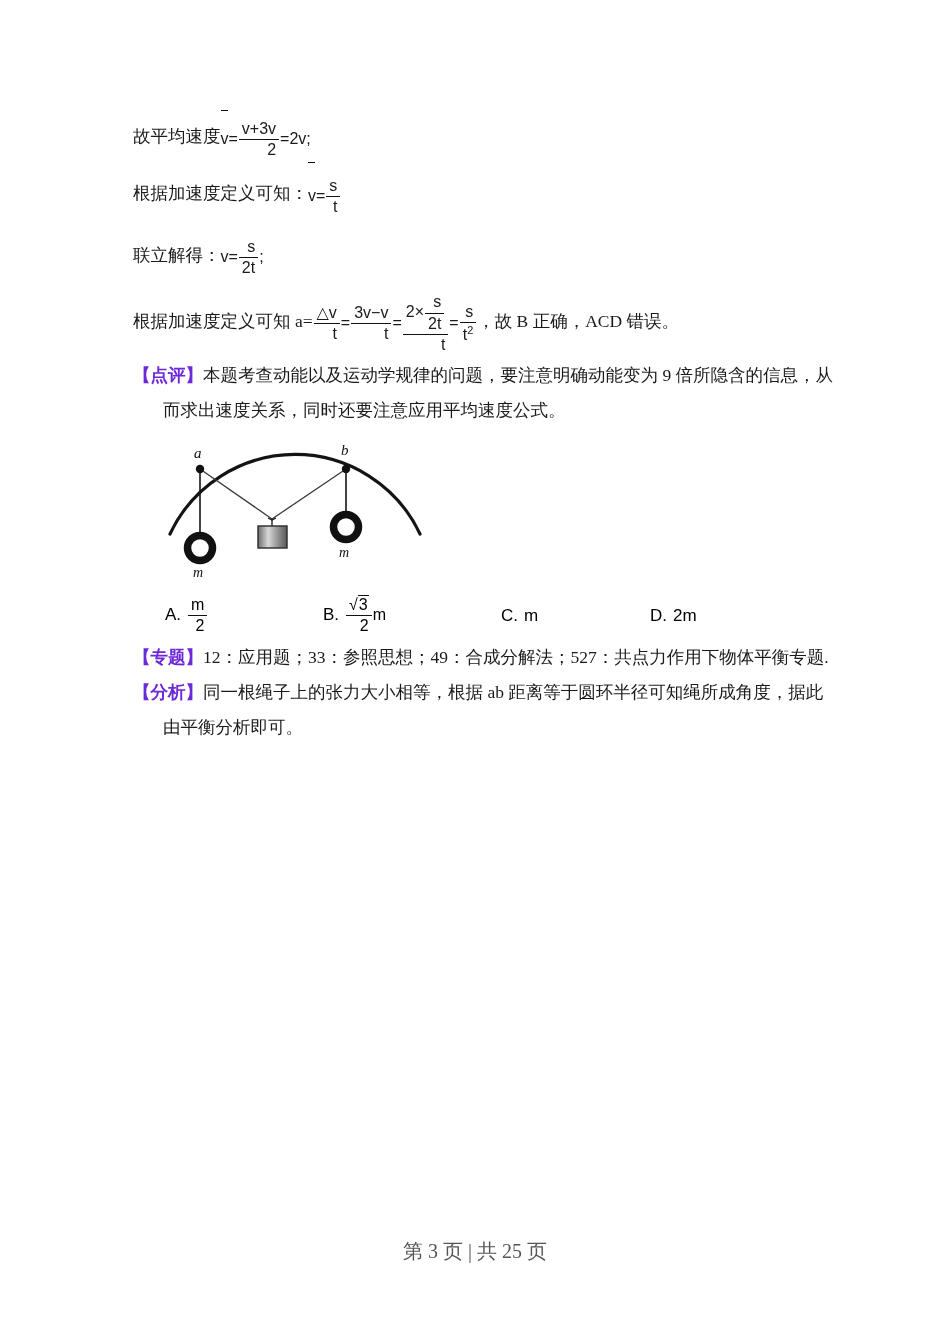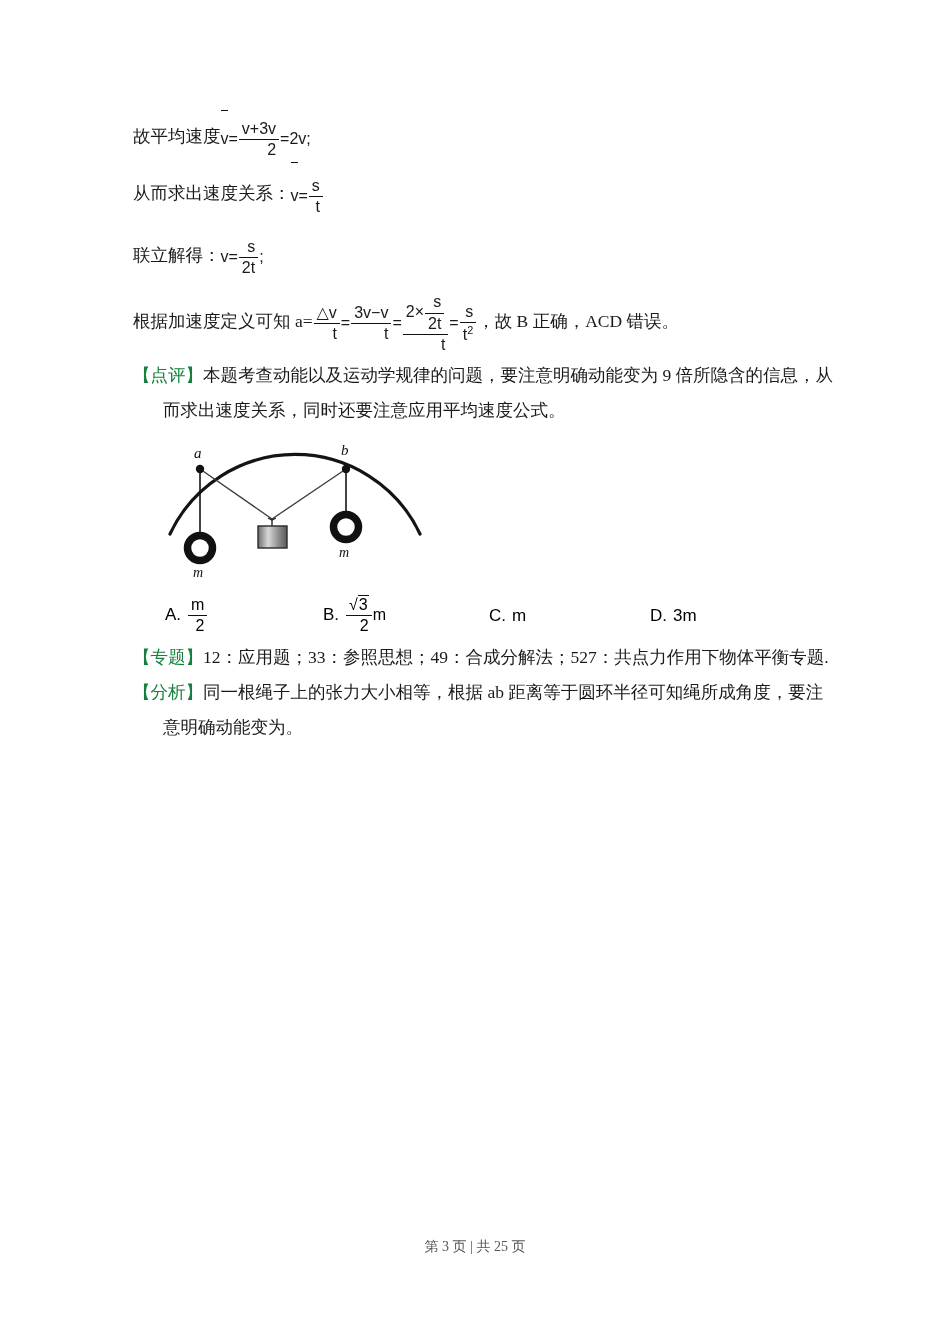--- a/index.html
+++ b/index.html
@@ -31,22 +31,22 @@
   .para {
     font-size: 17.5px;
     line-height: 35px;
     color: #1a1a1a;
   }
   .hang {
     padding-left: 30px;
     text-indent: -30px;
   }
   .tag {
-    color: #15803d;
-    font-weight: normal;
+    color: #6d28d9;
+    font-weight: bold;
   }
   .qnum {
     display: inline-block;
     width: 30px;
   }
 
   
   .math {
     display: inline-block;
     vertical-align: middle;
@@ -123,37 +123,37 @@
   }
   .opt .lbl { margin-right: 6px; }
 
   
   .footer {
     position: absolute;
     top: 1238px;
     left: 0;
     width: 950px;
     text-align: center;
-    font-size: 14px;
+    font-size: 20px;
     color: #555555;
     font-family: "Liberation Serif", "DejaVu Serif", serif;
   }
 </style>
 </head>
 <body>
 
 <div class="page">
   <div class="content">
 
     <div class="para" style="margin-top:110px; height:52px; line-height:52px;">
       <span>故平均速度</span><span class="math"><span class="vbar"><span class="bar"></span><span>v</span></span><span>=</span><span class="frac"><span class="num">v+3v</span><span class="den">2</span></span><span>=2v;</span></span>
     </div>
 
     <div class="para" style="height:62px; line-height:62px;">
-      <span>从而求出速度关系：</span><span class="math"><span class="vbar"><span class="bar"></span><span>v</span></span><span>=</span><span class="frac"><span class="num">s</span><span class="den">t</span></span></span>
+      <span>根据加速度定义可知：</span><span class="math"><span class="vbar"><span class="bar"></span><span>v</span></span><span>=</span><span class="frac"><span class="num">s</span><span class="den">t</span></span></span>
     </div>
 
     <div class="para" style="height:62px; line-height:62px;">
       <span>联立解得：</span><span class="math"><span>v</span><span>=</span><span class="frac"><span class="num">s</span><span class="den">2t</span></span><span>;</span></span>
     </div>
 
     <div class="para" style="height:70px; line-height:70px;">
       <span>根据加速度定义可知 a=</span><span class="math"><span class="frac"><span class="num">△v</span><span class="den">t</span></span><span>=</span><span class="frac"><span class="num">3v−v</span><span class="den">t</span></span><span>=</span><span class="frac"><span class="num"><span>2×</span><span class="frac"><span class="num">s</span><span class="den">2t</span></span></span><span class="den">t</span></span><span>=</span><span class="frac"><span class="num">s</span><span class="den"><span>t</span><sup class="exp">2</sup></span></span></span><span>，故 B 正确，ACD 错误。</span>
     </div>
 
@@ -207,35 +207,35 @@
     <div class="options" style="margin-top:8px;">
 
       <div class="opt" style="left:32px;">
         <span class="lbl">A.</span><span class="math"><span class="frac"><span class="num">m</span><span class="den">2</span></span></span>
       </div>
 
       <div class="opt" style="left:190px;">
         <span class="lbl">B.</span><span class="math"><span class="frac"><span class="num"><span class="rad"><span class="rsym">√</span><span class="rbody">3</span></span></span><span class="den">2</span></span><span>m</span></span>
       </div>
 
-      <div class="opt" style="left:356px; top:12px;">
+      <div class="opt" style="left:368px; top:12px;">
         <span class="lbl">C.</span><span>m</span>
       </div>
 
       <div class="opt" style="left:517px; top:12px;">
-        <span class="lbl">D.</span><span>3m</span>
+        <span class="lbl">D.</span><span>2m</span>
       </div>
     </div>
 
 
     <div class="para hang">
       <span class="tag">【专题】</span><span>12：应用题；33：参照思想；49：合成分解法；527：共点力作用下物体平衡专题.</span>
     </div>
 
     <div class="para hang">
-      <span class="tag">【分析】</span><span>同一根绳子上的张力大小相等，根据 ab 距离等于圆环半径可知绳所成角度，要注意明确动能变为。</span>
+      <span class="tag">【分析】</span><span>同一根绳子上的张力大小相等，根据 ab 距离等于圆环半径可知绳所成角度，据此由平衡分析即可。</span>
     </div>
 
 
   </div>
 
   <div class="footer">第 3 页 | 共 25 页</div>
 </div>
 
 </body></html>

